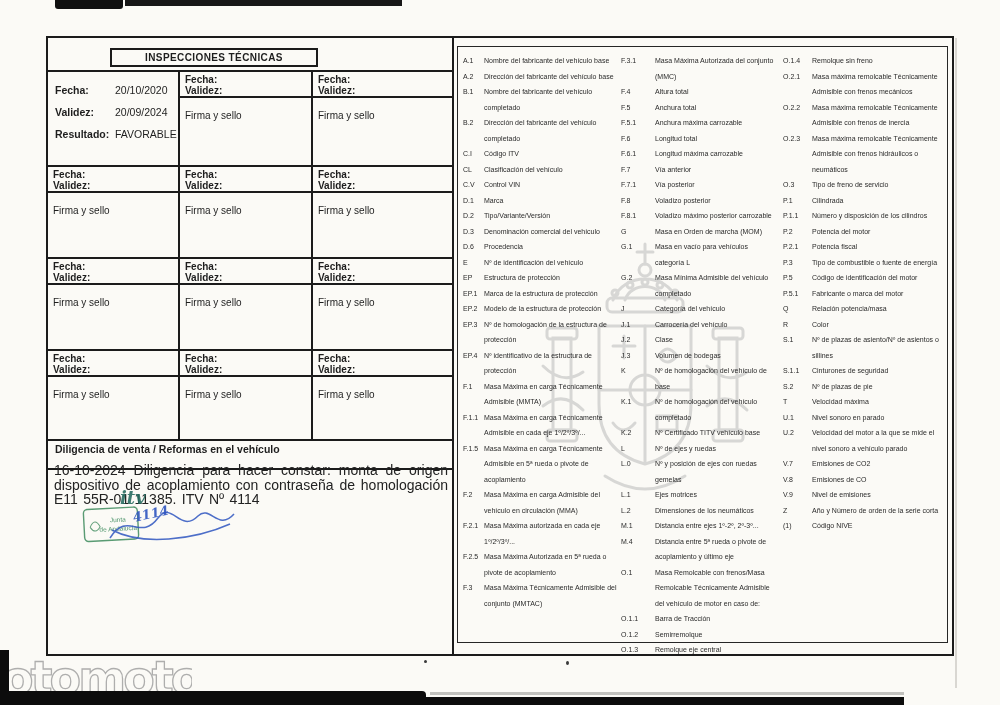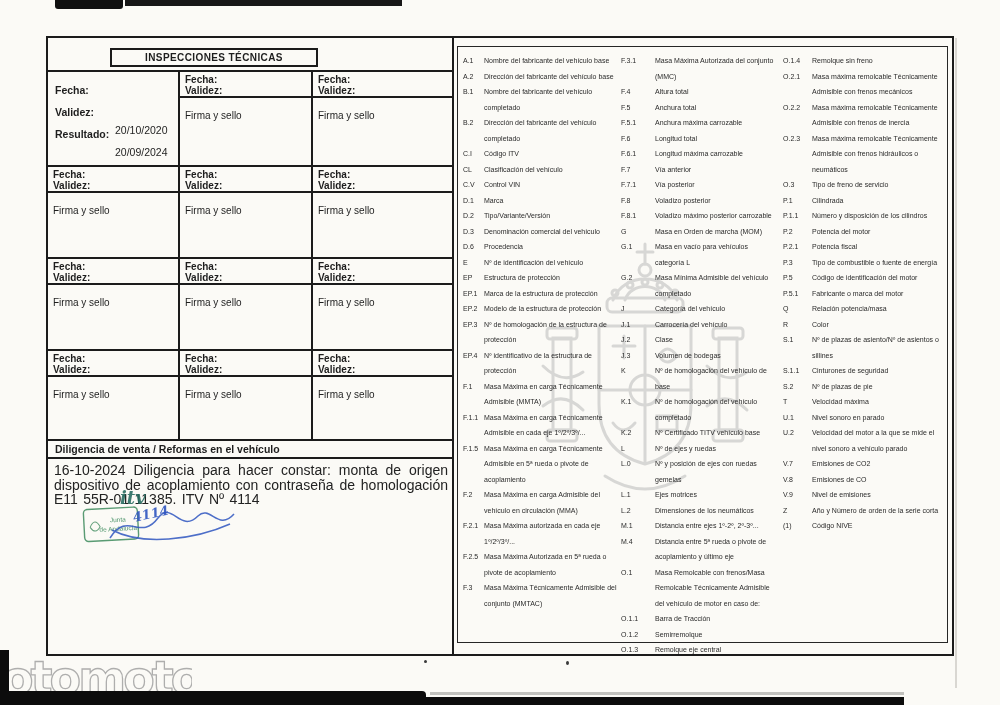--- a/index.html
+++ b/index.html
@@ -32,27 +32,27 @@
     text-align:center; font-weight:bold; font-size:10px; letter-spacing:.4px; line-height:15px; }
 
   
   .insp-table { left:48px; top:70px; width:404px; height:371px; border-top:2px solid #1b1b1b;
     display:grid; grid-template-columns:132px 133px 1fr; grid-template-rows:95px 92px 92px 1fr; }
   .cell { border-right:2px solid #1b1b1b; border-bottom:2px solid #1b1b1b; overflow:hidden; }
   .insp-table > .cell:nth-child(3n) { border-right:none; }
   .cell-data { padding-top:12px; }
   .data-line { height:22px; display:flex; padding-left:7px; font-size:10.5px; }
   .lbl { font-weight:bold; width:60px; flex:0 0 60px; }
-  .val { font-weight:normal;margin-top:40px; }
+  .val { font-weight:normal; }
   .cell-head { height:26px; border-bottom:2px solid #1b1b1b; padding:2px 0 0 5px;
     font-weight:bold; font-size:10px; line-height:11px; }
   .cell-body { padding:12px 0 0 5px; font-size:10px; }
 
   
-  .dlg-header { left:48px; top:441px; width:404px; height:18px; border-bottom:2px solid #1b1b1b;
+  .dlg-header { left:48px; top:441px; width:404px; height:29px; border-bottom:2px solid #1b1b1b;
     font-weight:bold; font-size:10.5px; line-height:16px; padding-left:7px; }
   .dlg-text { left:54px; top:463px; width:394px; font-size:14px; line-height:14.5px;
     text-align:justify; word-spacing:1.5px; color:#222; }
 
   
   .stamp-svg { left:76px; top:482px; }
   .stamp-rect { stroke:var(--stamp-green,#3c8a5c); fill:none; stroke-width:1.4; opacity:.85; }
   .stamp-emblem { stroke:var(--stamp-green,#3c8a5c); fill:none; stroke-width:1; opacity:.8; }
   .stamp-text { fill:var(--stamp-green,#3c8a5c); font-size:6.5px; font-family:"Liberation Sans",sans-serif; opacity:.9; }
   .hand-itv { fill:var(--hand-teal,#2a6e63); font-size:18px; font-style:italic; font-weight:bold;

